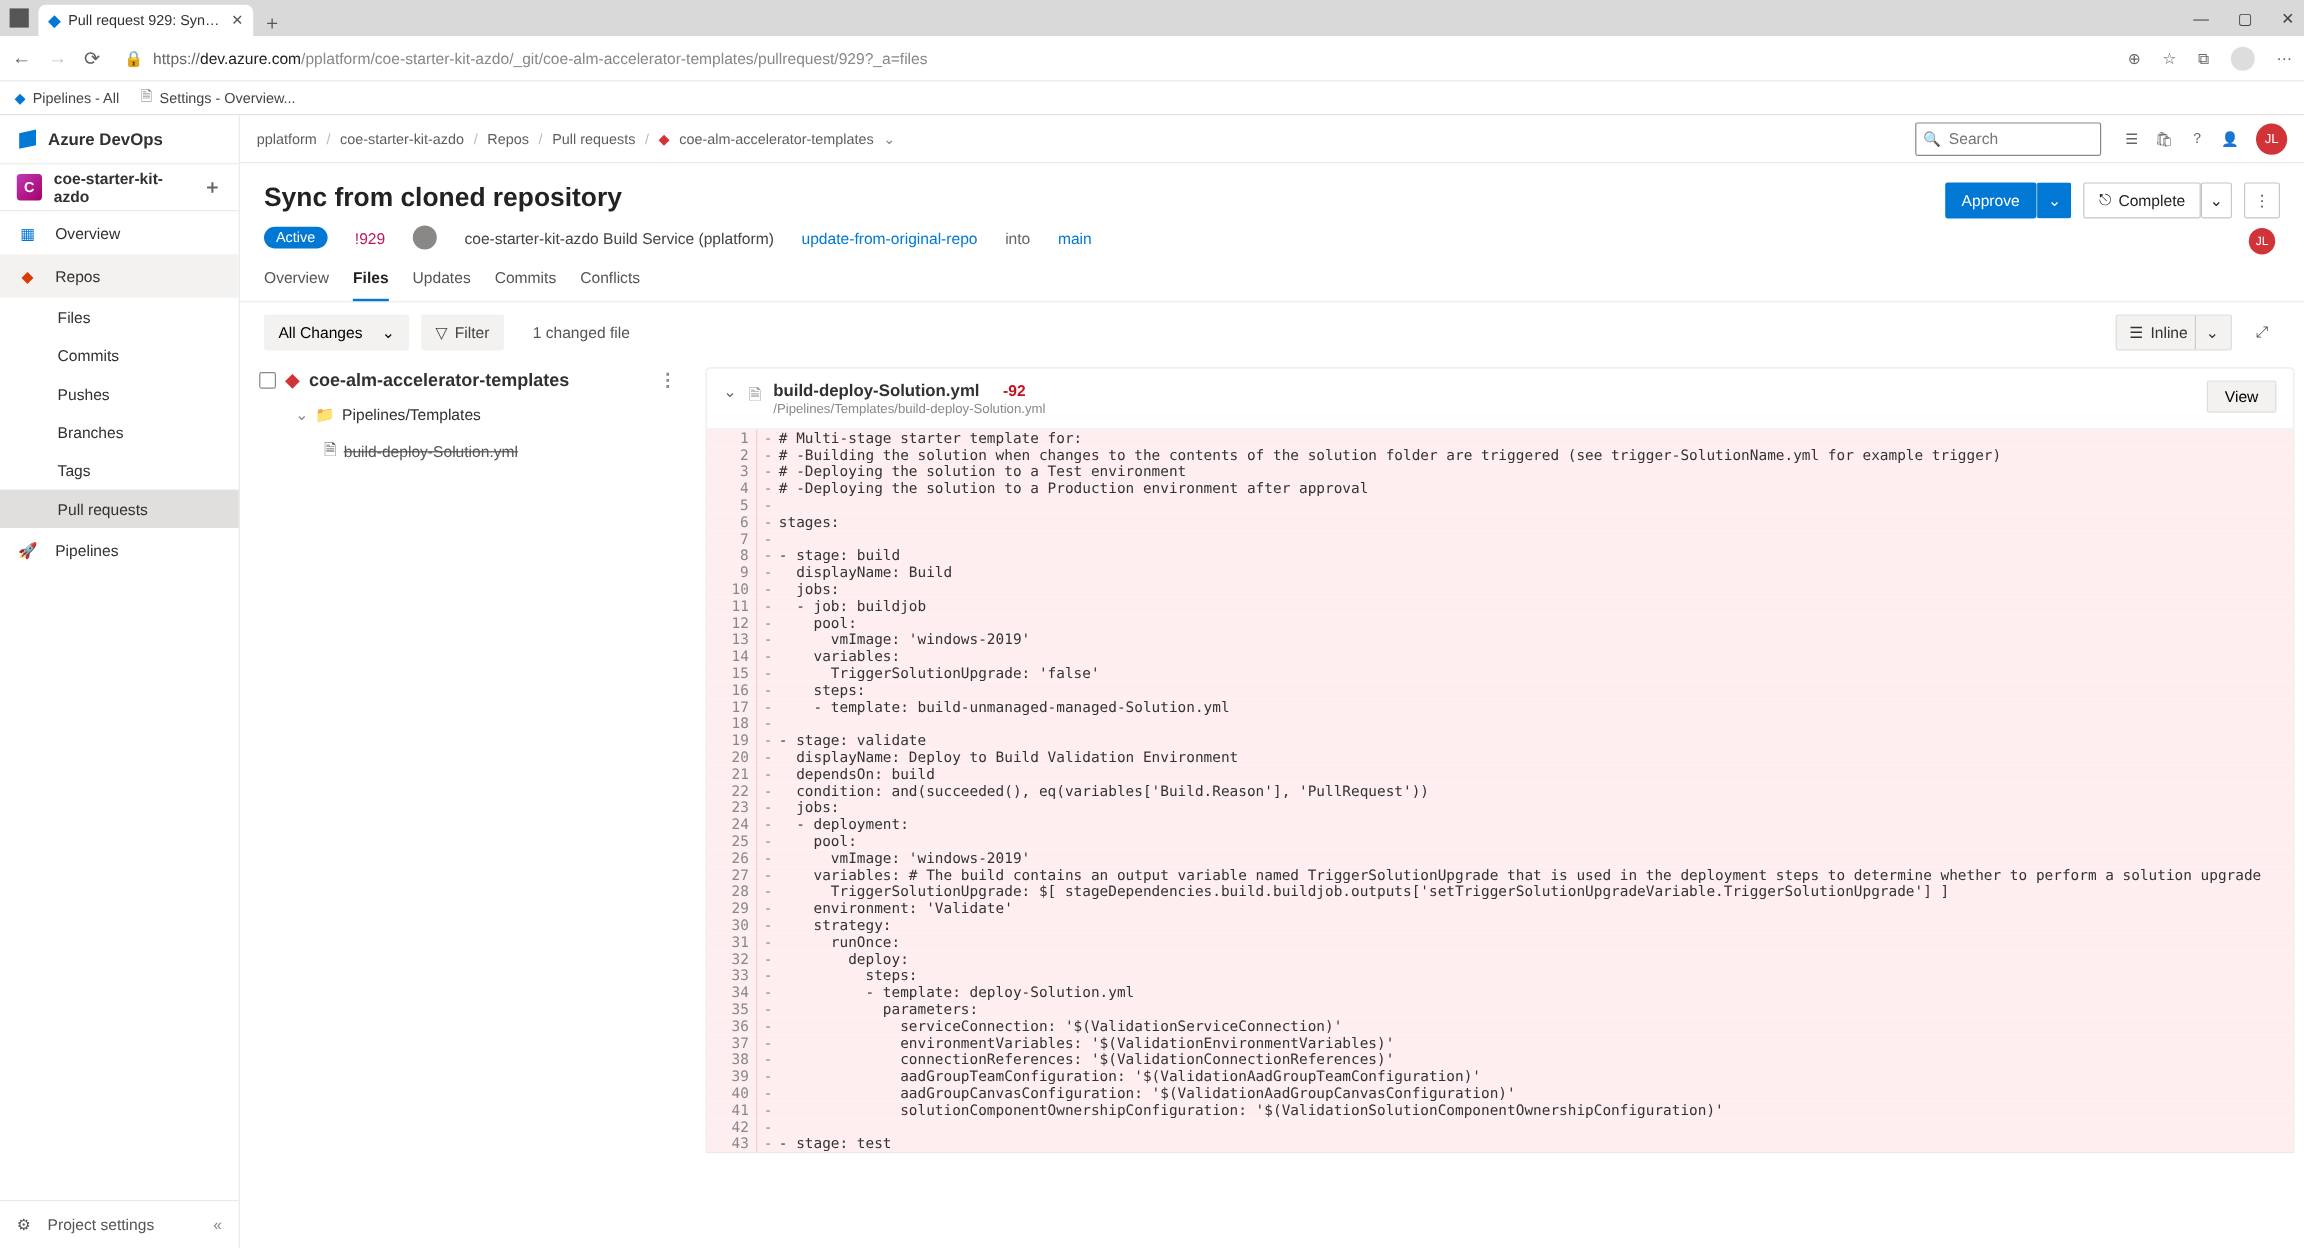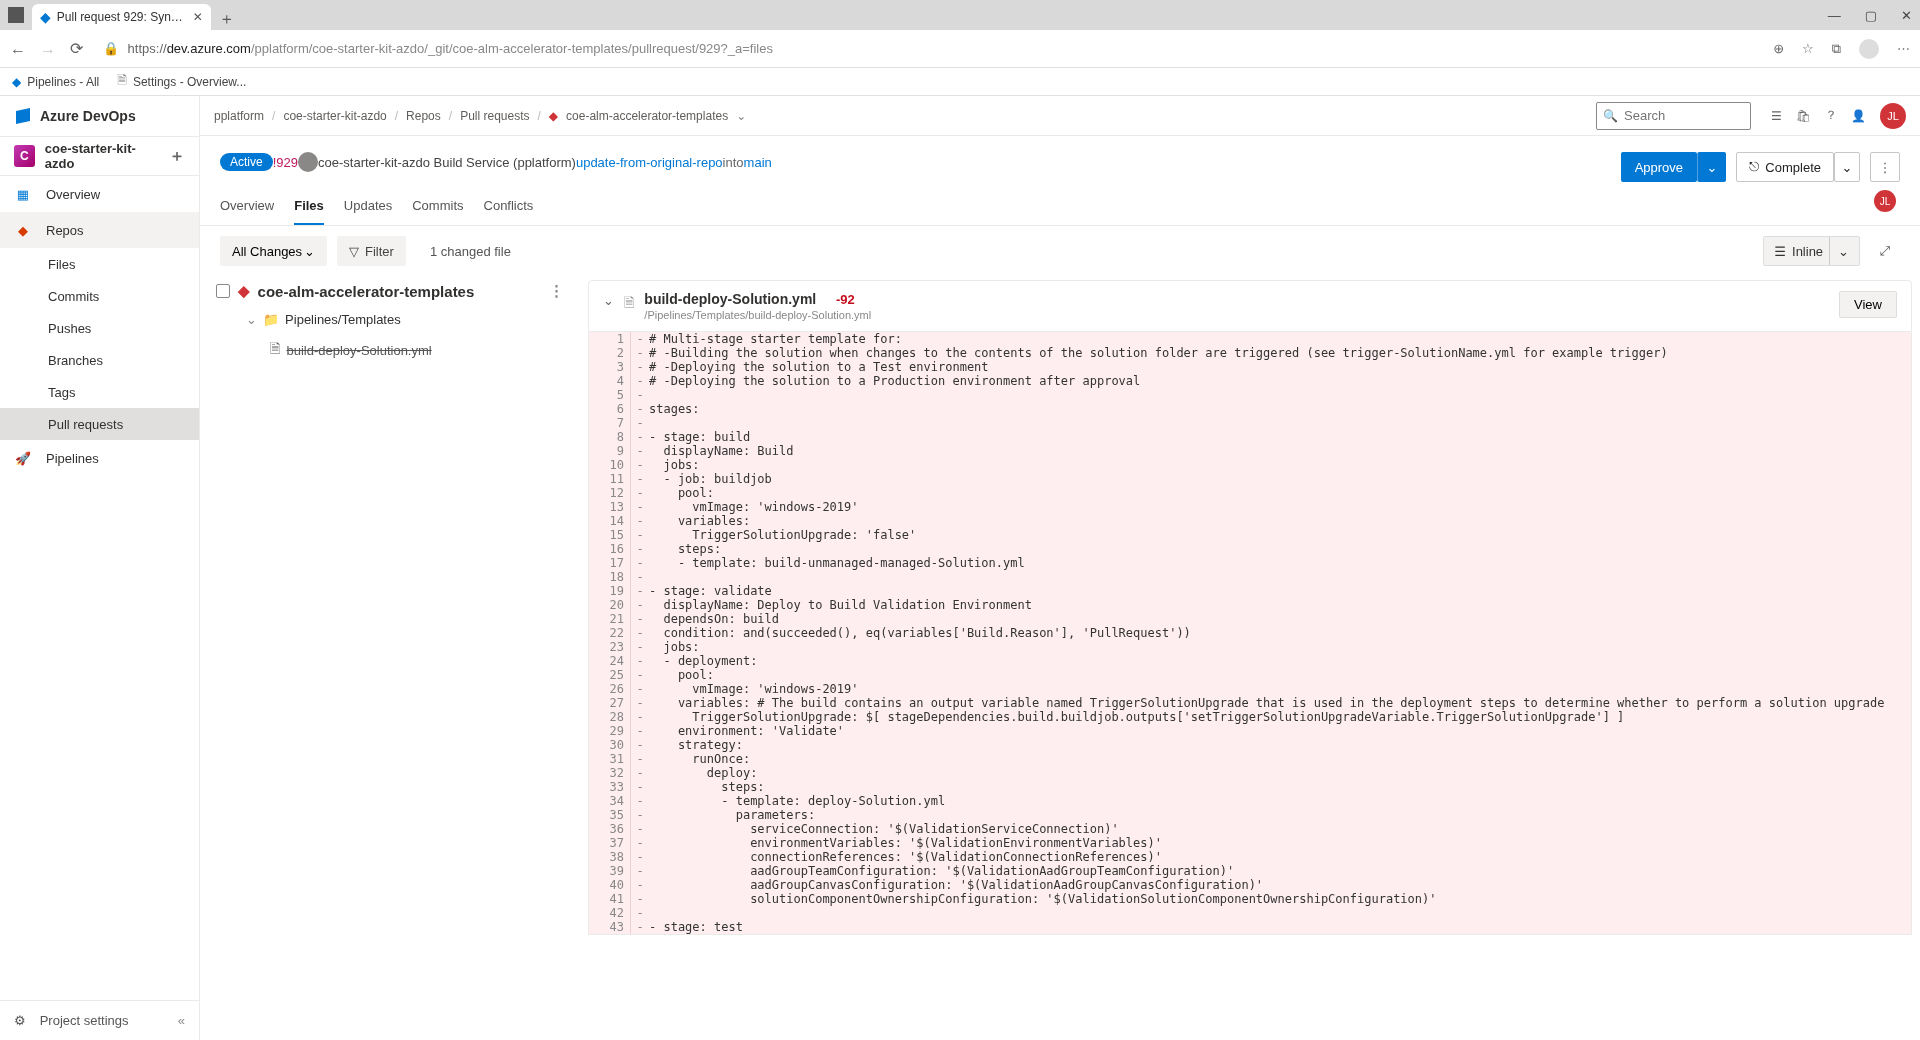--- a/index.html
+++ b/index.html
@@ -49,39 +49,39 @@
 .breadcrumbs a { color: #605e5c; text-decoration: none; cursor: pointer; }
 .breadcrumbs .sep { color: #bbb; }
 .breadcrumbs .repo-ico { color: #d13438; }
 .topbar .spacer { flex: 1; }
 .searchbox { border: 1px solid #8a8886; border-radius: 2px; height: 28px; width: 155px; display: flex; align-items: center; padding: 0 6px; gap: 6px; color: #666; }
 .searchbox input { border: none; outline: none; font-size: 13px; width: 100%; }
 .top-icons { display: flex; gap: 14px; margin-left: 12px; color: #666; align-items: center; }
 .avatar-circle { width: 26px; height: 26px; border-radius: 50%; background: #d13438; color: #fff; display: flex; align-items: center; justify-content: center; font-size: 11px; }
 .pr-header { padding: 16px 20px 0 20px; display: flex; align-items: flex-start; gap: 10px; position: relative; }
 .pr-title { font-size: 22px; font-weight: 600; color: #222; }
-.pr-sub { display: flex; align-items: center; gap: 0; font-size: 13px; color: #444; }
+.pr-sub { display: flex; align-items: center; gap: 23px; margin-top: 10px; font-size: 13px; color: #444; }
 .badge-active { background: #0078d4; color: #fff; border-radius: 10px; padding: 2px 10px; font-size: 12px; }
 .pr-id { color: #be185d; }
 .bot-ava { width: 20px; height: 20px; background: #8a8886; border-radius: 50%; display: inline-block; }
 .branch-link { color: #0078d4; cursor: pointer; }
 .into-text { color: #666; }
 .pr-header .right { margin-left: auto; display: flex; align-items: center; gap: 10px; }
 .btn-primary { background: #0078d4; color: #fff; border: none; height: 30px; padding: 0 14px; font-size: 13px; border-radius: 2px; cursor: pointer; display: flex; align-items: center; }
 .btn-outline { background: #fff; border: 1px solid #c8c6c4; height: 30px; padding: 0 12px; font-size: 13px; border-radius: 2px; cursor: pointer; display: flex; align-items: center; gap: 6px; color: #222; }
 .btn-split { display: flex; }
 .btn-split .chev { border-left: 1px solid rgba(255,255,255,0.3); width: 26px; display: flex; align-items: center; justify-content: center; }
 .btn-split.outline .chev { border-left-color: #c8c6c4; }
 .icon-btn { width: 30px; height: 30px; border: 1px solid #c8c6c4; border-radius: 2px; display: flex; align-items: center; justify-content: center; color: #555; cursor: pointer; }
 .reviewer-ava { width: 22px; height: 22px; border-radius: 50%; background: #d13438; position: absolute; right: 24px; top: 54px; color:#fff; font-size:10px; display:flex; align-items:center; justify-content:center; }
 .pr-tabs { display: flex; gap: 20px; padding: 16px 20px 0 20px; border-bottom: 1px solid #eaeaea; font-size: 13px; }
 .pr-tab { padding-bottom: 10px; cursor: pointer; color: #555; }
 .pr-tab.active { border-bottom: 2px solid #0078d4; color: #222; font-weight: 600; }
 .files-toolbar { display: flex; align-items: center; padding: 10px 20px; gap: 10px; }
-.dropdown-btn { background: #f3f2f1; border: none; height: 30px; padding: 0 12px; border-radius: 2px; display: flex; align-items: center; gap: 2px; cursor: pointer; font-size: 13px; }
+.dropdown-btn { background: #f3f2f1; border: none; height: 30px; padding: 0 12px; border-radius: 2px; display: flex; align-items: center; gap: 16px; cursor: pointer; font-size: 13px; }
 .filter-btn { background: #f3f2f1; border: none; height: 30px; padding: 0 12px; border-radius: 2px; display: flex; align-items: center; gap: 6px; cursor: pointer; font-size: 13px; color: #444; }
 .changed-text { margin-left: 14px; color: #555; }
 .files-toolbar .spacer { flex: 1; }
 .view-mode { background: #f3f2f1; border: 1px solid #ddd; height: 30px; display: flex; align-items: center; padding: 0 10px; gap: 6px; border-radius: 2px; cursor: pointer; }
 .view-mode .chev { border-left: 1px solid #ccc; height: 100%; padding-left: 8px; display: flex; align-items: center; }
 .expand-full { width: 30px; height: 30px; display: flex; align-items: center; justify-content: center; color: #555; cursor: pointer; }
 .content-split { flex: 1; display: flex; overflow: hidden; }
 .tree { width: 380px; padding: 0 12px; overflow-y: auto; }
 .tree .root { display: flex; align-items: center; gap: 8px; font-size: 15px; font-weight: 600; padding: 6px 4px; }
 .tree .root .chk { width:14px; height:14px; border:1px solid #888; border-radius:2px; }
@@ -230,20 +230,21 @@
         <span>☰</span>
         <span>🛍</span>
         <span>？</span>
         <span>👤</span>
         <div class="avatar-circle">JL</div>
       </div>
     </div>
 
     <div class="pr-header">
       <div>
+        <div class="pr-title">Sync from cloned repository</div>
         <div class="pr-sub">
           <span class="badge-active">Active</span>
           <span class="pr-id">!929</span>
           <span class="bot-ava"></span>
           <span>coe-starter-kit-azdo Build Service (pplatform)</span>
           <span class="branch-link">update-from-original-repo</span>
           <span class="into-text">into</span>
           <span class="branch-link">main</span>
         </div>
       </div>

